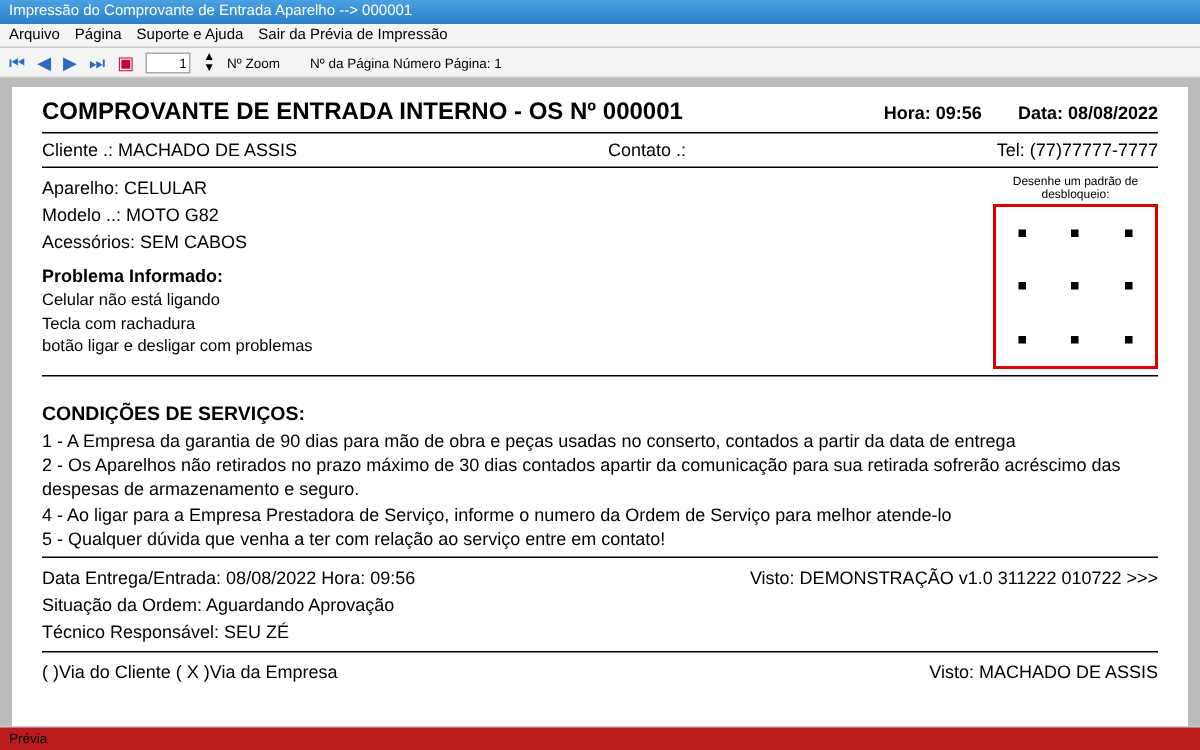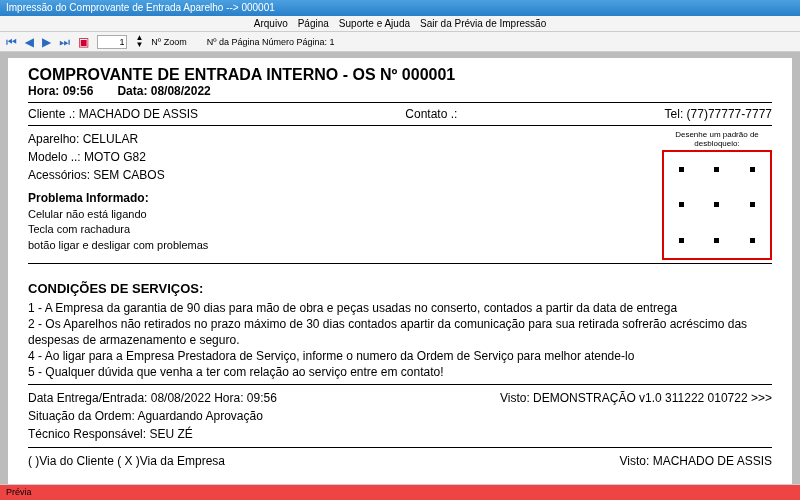--- a/index.html
+++ b/index.html
@@ -1,42 +1,42 @@
 <!DOCTYPE html>
 <html><head>
 <meta charset="utf-8">
 <style>
   * { margin: 0; padding: 0; box-sizing: border-box; }
   body { font-family: Arial, sans-serif; font-size: 11px; background: #eee; width: 800px; height: 500px; overflow: hidden; }
   .titlebar { background: linear-gradient(#4aa0e0,#2a80c8); color: #fff; font-size: 10px; padding: 2px 6px; height: 16px; }
-  .menubar { background: #f4f4f4; font-size: 10px; padding: 2px 6px; height: 16px; display: flex; gap: 10px; border-bottom: 1px solid #ccc; justify-content: center; }
+  .menubar { background: #f4f4f4; font-size: 10px; padding: 2px 6px; height: 16px; display: flex; gap: 10px; border-bottom: 1px solid #ccc; }
   .menubar span { cursor: default; }
   .toolbar { background: #f4f4f4; font-size: 9px; padding: 2px 6px; height: 20px; display: flex; align-items: center; gap: 8px; border-bottom: 1px solid #ccc; }
   .tbtn { color: #2a6ac0; font-size: 12px; cursor: pointer; }
   .zoombox { width: 30px; height: 14px; font-size: 9px; border: 1px solid #aaa; background: #fff; text-align: right; padding-right: 2px; }
   .workspace { background: #bcbcbc; height: 432px; padding: 6px 8px 0 8px; }
   .page { background: #fff; height: 426px; padding: 8px 20px; overflow: hidden; position: relative; }
-  .headline { font-weight: bold; font-size: 16px; display: flex; justify-content: space-between; align-items: baseline; flex-direction: column; }
+  .headline { font-weight: bold; font-size: 16px; display: flex; justify-content: space-between; align-items: baseline; }
   .headline .rt { font-weight: bold; font-size: 12px; display: flex; gap: 24px; }
   hr { border: none; border-top: 1px solid #000; margin: 4px 0; }
   .row { display: flex; justify-content: space-between; font-size: 12px; margin: 2px 0; }
   .devblock { display: flex; gap: 36px; position: relative; }
   .devcol { flex: 1; font-size: 12px; line-height: 1.5; }
   .pattern { position: absolute; right: 0; top: 0; width: 110px; }
   .patlabel { font-size: 8px; text-align: center; margin-bottom: 2px; }
   .patbox { border: 2px solid #d00; width: 110px; height: 110px; display: grid; grid-template-columns: repeat(3,1fr); grid-template-rows: repeat(3,1fr); }
   .patbox div { display: flex; align-items: center; justify-content: center; }
   .patbox div::before { content: ""; width: 5px; height: 5px; background: #000; }
   .prob { margin-top: 6px; font-size: 11px; line-height: 1.4; max-width: 560px; }
   .prob b { font-size: 12px; }
   .cond { margin-top: 4px; font-size: 12px; line-height: 1.35; }
   .cond h4 { font-size: 13px; margin-bottom: 2px; margin-top: 16px; }
   .foot { font-size: 12px; line-height: 1.5; }
   .footrow { display: flex; justify-content: space-between; }
-  .statusbar { background: #ef4444; font-size: 9px; padding: 2px 6px; height: 16px; border-top: 1px solid #ccc; }
+  .statusbar { background: #b91c1c; font-size: 9px; padding: 2px 6px; height: 16px; border-top: 1px solid #ccc; }
 </style>
 </head>
 <body>
 
 <div class="titlebar">Impressão do Comprovante de Entrada Aparelho --&gt; 000001</div>
 
 <div class="menubar">
   <span>Arquivo</span>
   <span>Página</span>
   <span>Suporte e Ajuda</span>

